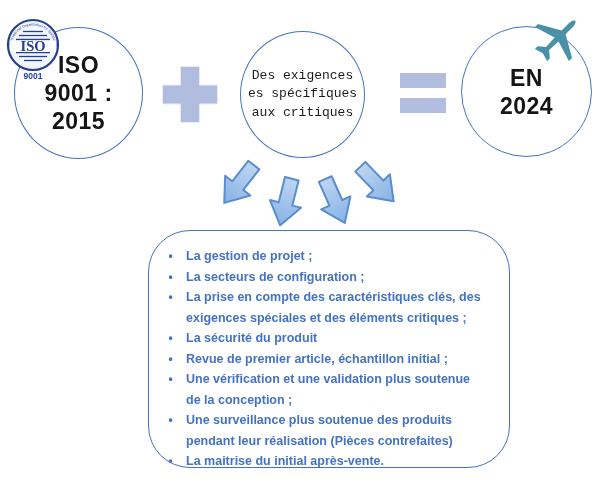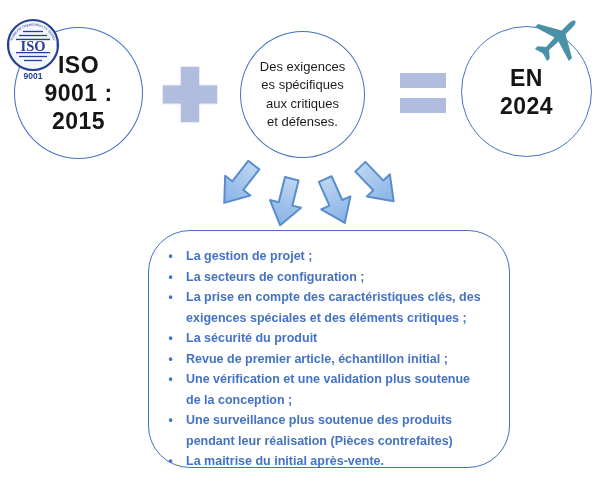--- a/index.html
+++ b/index.html
@@ -4,21 +4,21 @@
 <style>
   html,body{margin:0;padding:0;background:#fff;font-family:"Liberation Sans",sans-serif;}
   #canvas{position:relative;width:603px;height:486px;background:#ffffff;overflow:hidden;}
 
   .circle{position:absolute;border:1.6px solid #4472c4;border-radius:50%;background:#fff;box-sizing:border-box;}
   .circle-text{display:flex;flex-direction:column;justify-content:center;align-items:center;height:100%;text-align:center;}
   .big-label{font-weight:bold;font-size:23px;line-height:28px;color:#151515;letter-spacing:.5px;}
   .mid-label{font-size:13px;line-height:18.5px;color:#1c1c1c;font-weight:normal;}
 
   #left-circle{left:14px;top:27px;width:129px;height:132px;}
-  #middle-circle{left:240px;top:31px;width:125px;height:127px;}
+  #middle-circle{left:240px;top:31px;width:125px;height:127px;font-family:Liberation Mono, monospace;}
   #right-circle{left:461px;top:26px;width:131px;height:131px;}
 
   #iso-badge{position:absolute;left:5px;top:17px;width:56px;height:66px;}
   #plane-icon{position:absolute;left:530px;top:10px;width:56px;height:56px;transform:rotate(45deg);}
 
   #plus-sign{position:absolute;left:162px;top:66px;width:56px;height:57px;}
   #equals-sign{position:absolute;left:400px;top:73px;width:46px;}
   .eq-bar{width:46px;height:15px;background:#b1bddf;}
   .eq-bar + .eq-bar{margin-top:10px;}
 
@@ -69,21 +69,20 @@
 
   <svg id="plus-sign" viewBox="0 0 56 57" xmlns="http://www.w3.org/2000/svg">
     <path d="M18.5 0.5 H37.5 V19 H55.5 V38 H37.5 V56.5 H18.5 V38 H0.5 V19 H18.5 Z" fill="#b1bddf" stroke="#e8ecf6" stroke-width="1"></path>
   </svg>
 
   <div id="middle-circle" class="circle">
     <div class="circle-text mid-label">
       <span>Des exigences</span>
       <span>es spécifiques</span>
       <span>aux critiques</span>
-      <span>et défenses.</span>
     </div>
   </div>
 
   <div id="equals-sign">
     <div class="eq-bar"></div>
     <div class="eq-bar"></div>
   </div>
 
   <div id="right-circle" class="circle">
     <div class="circle-text big-label">

